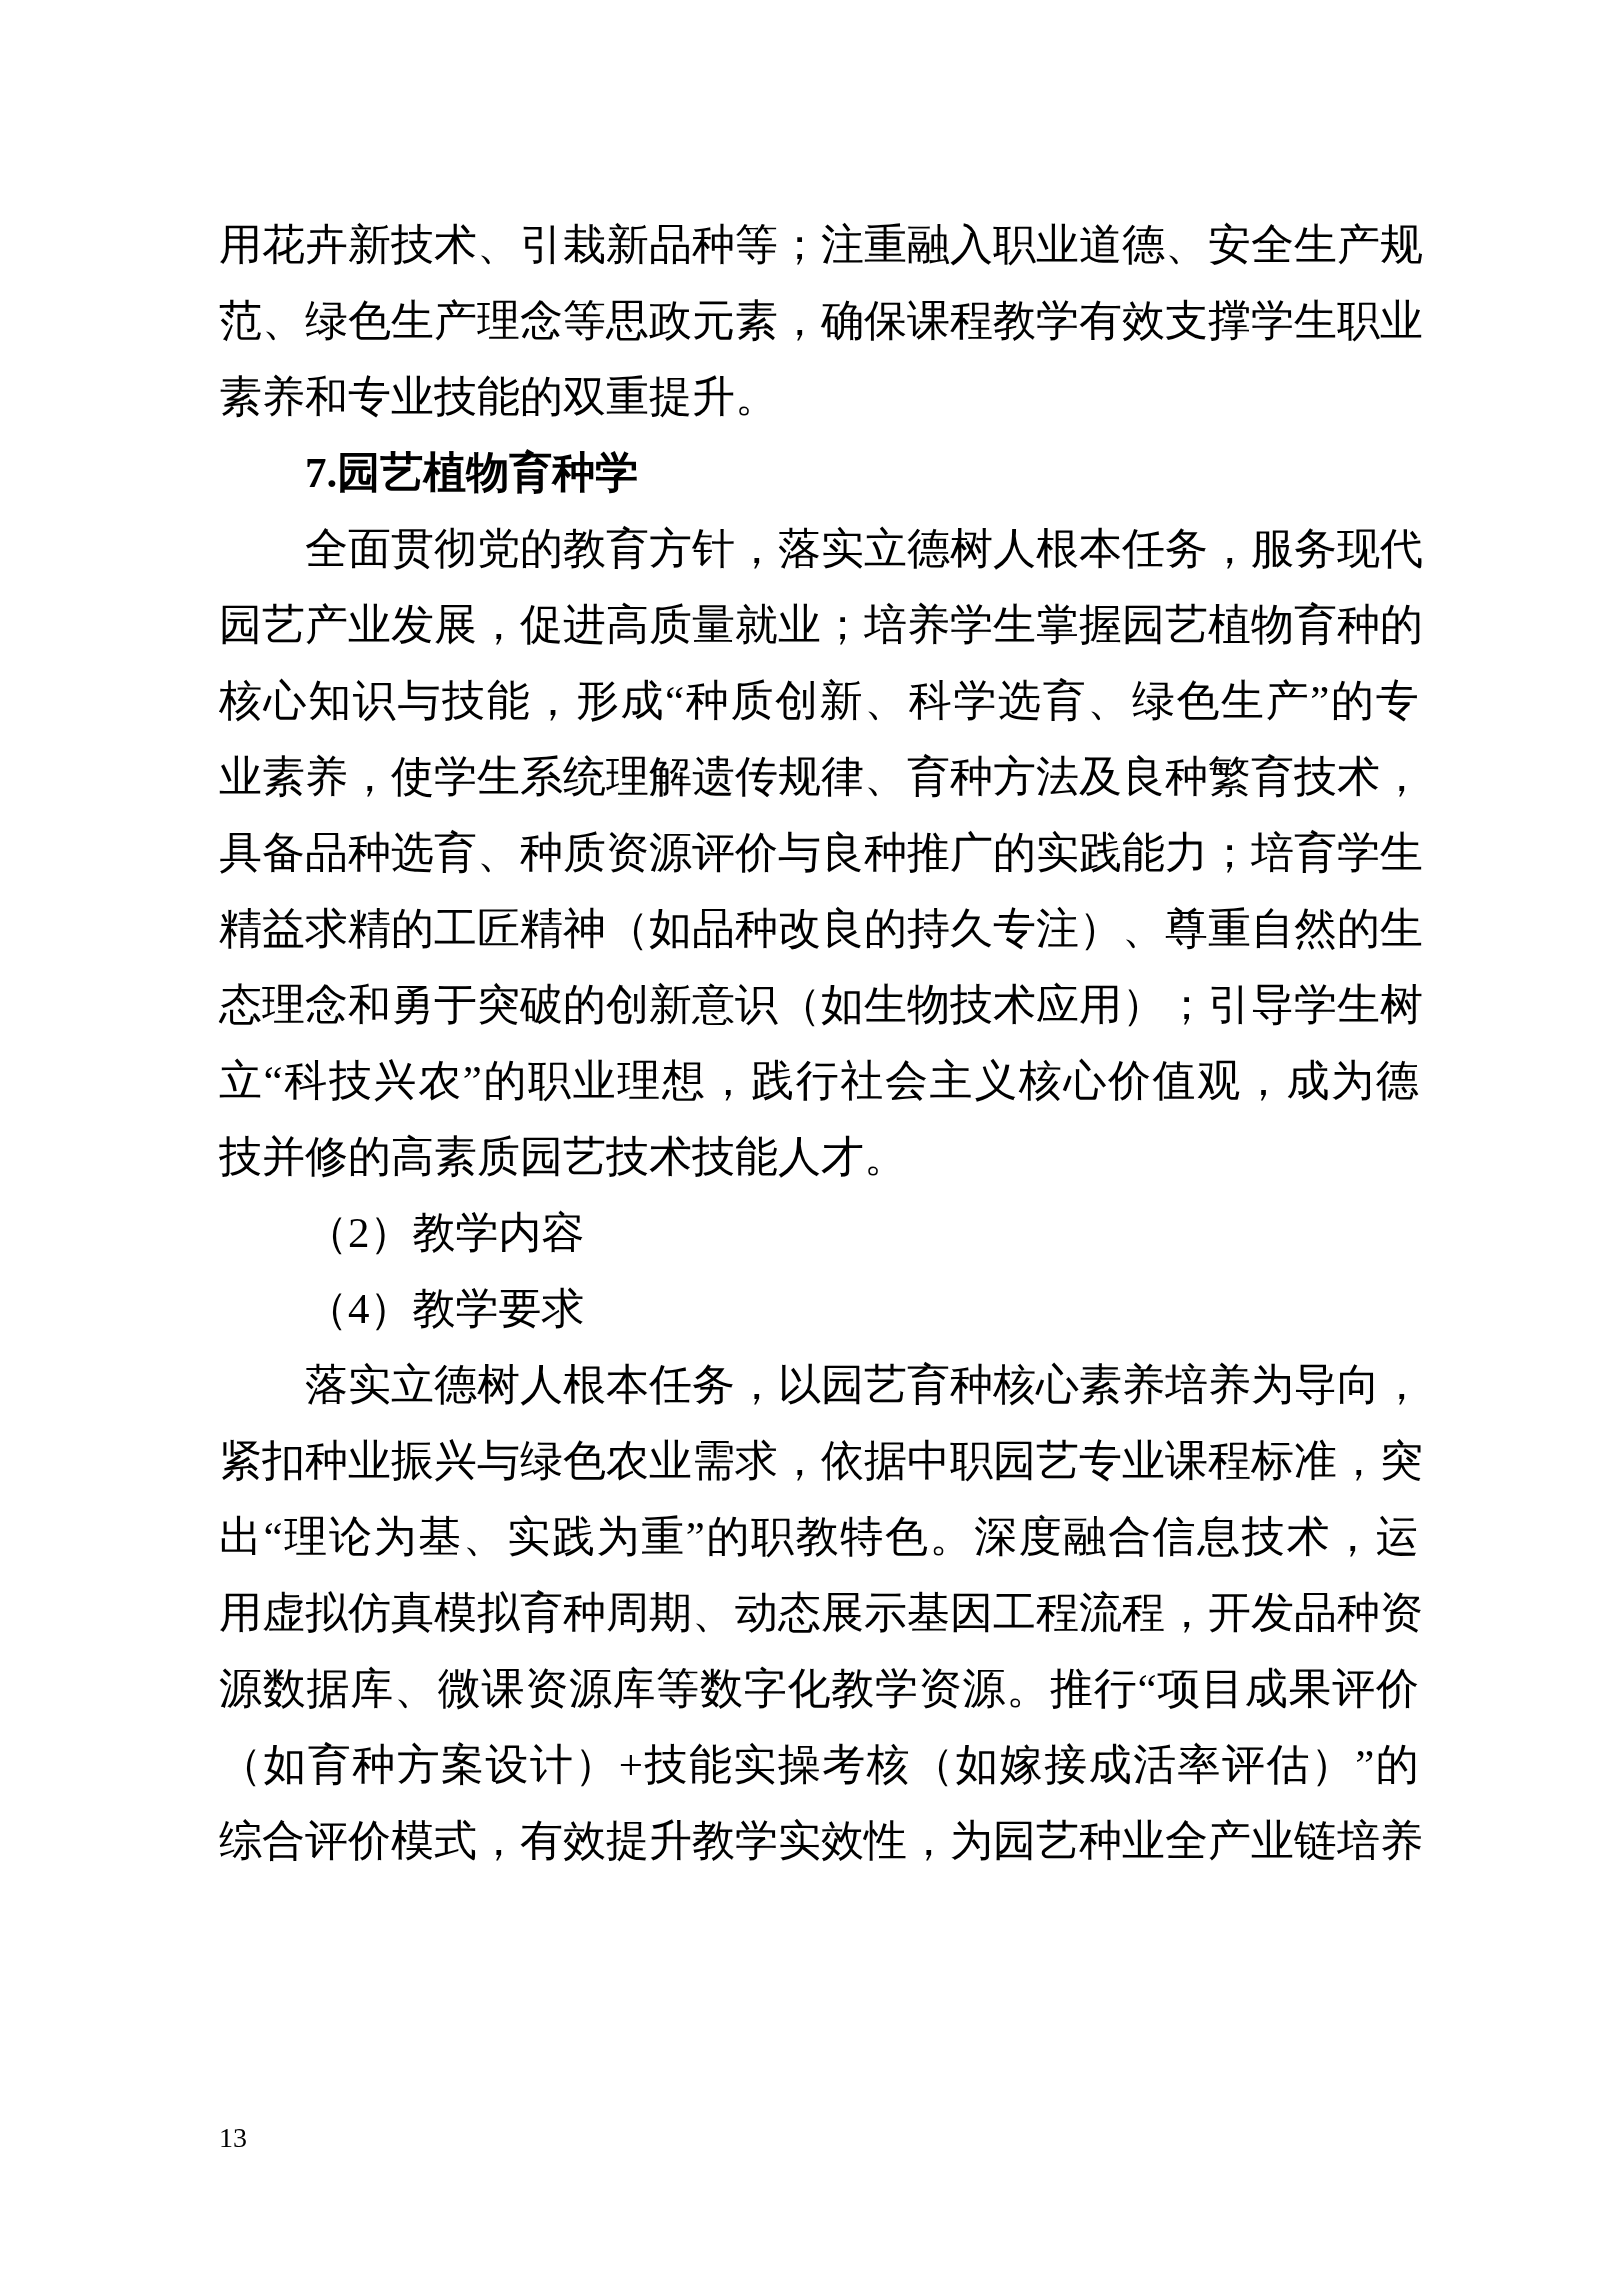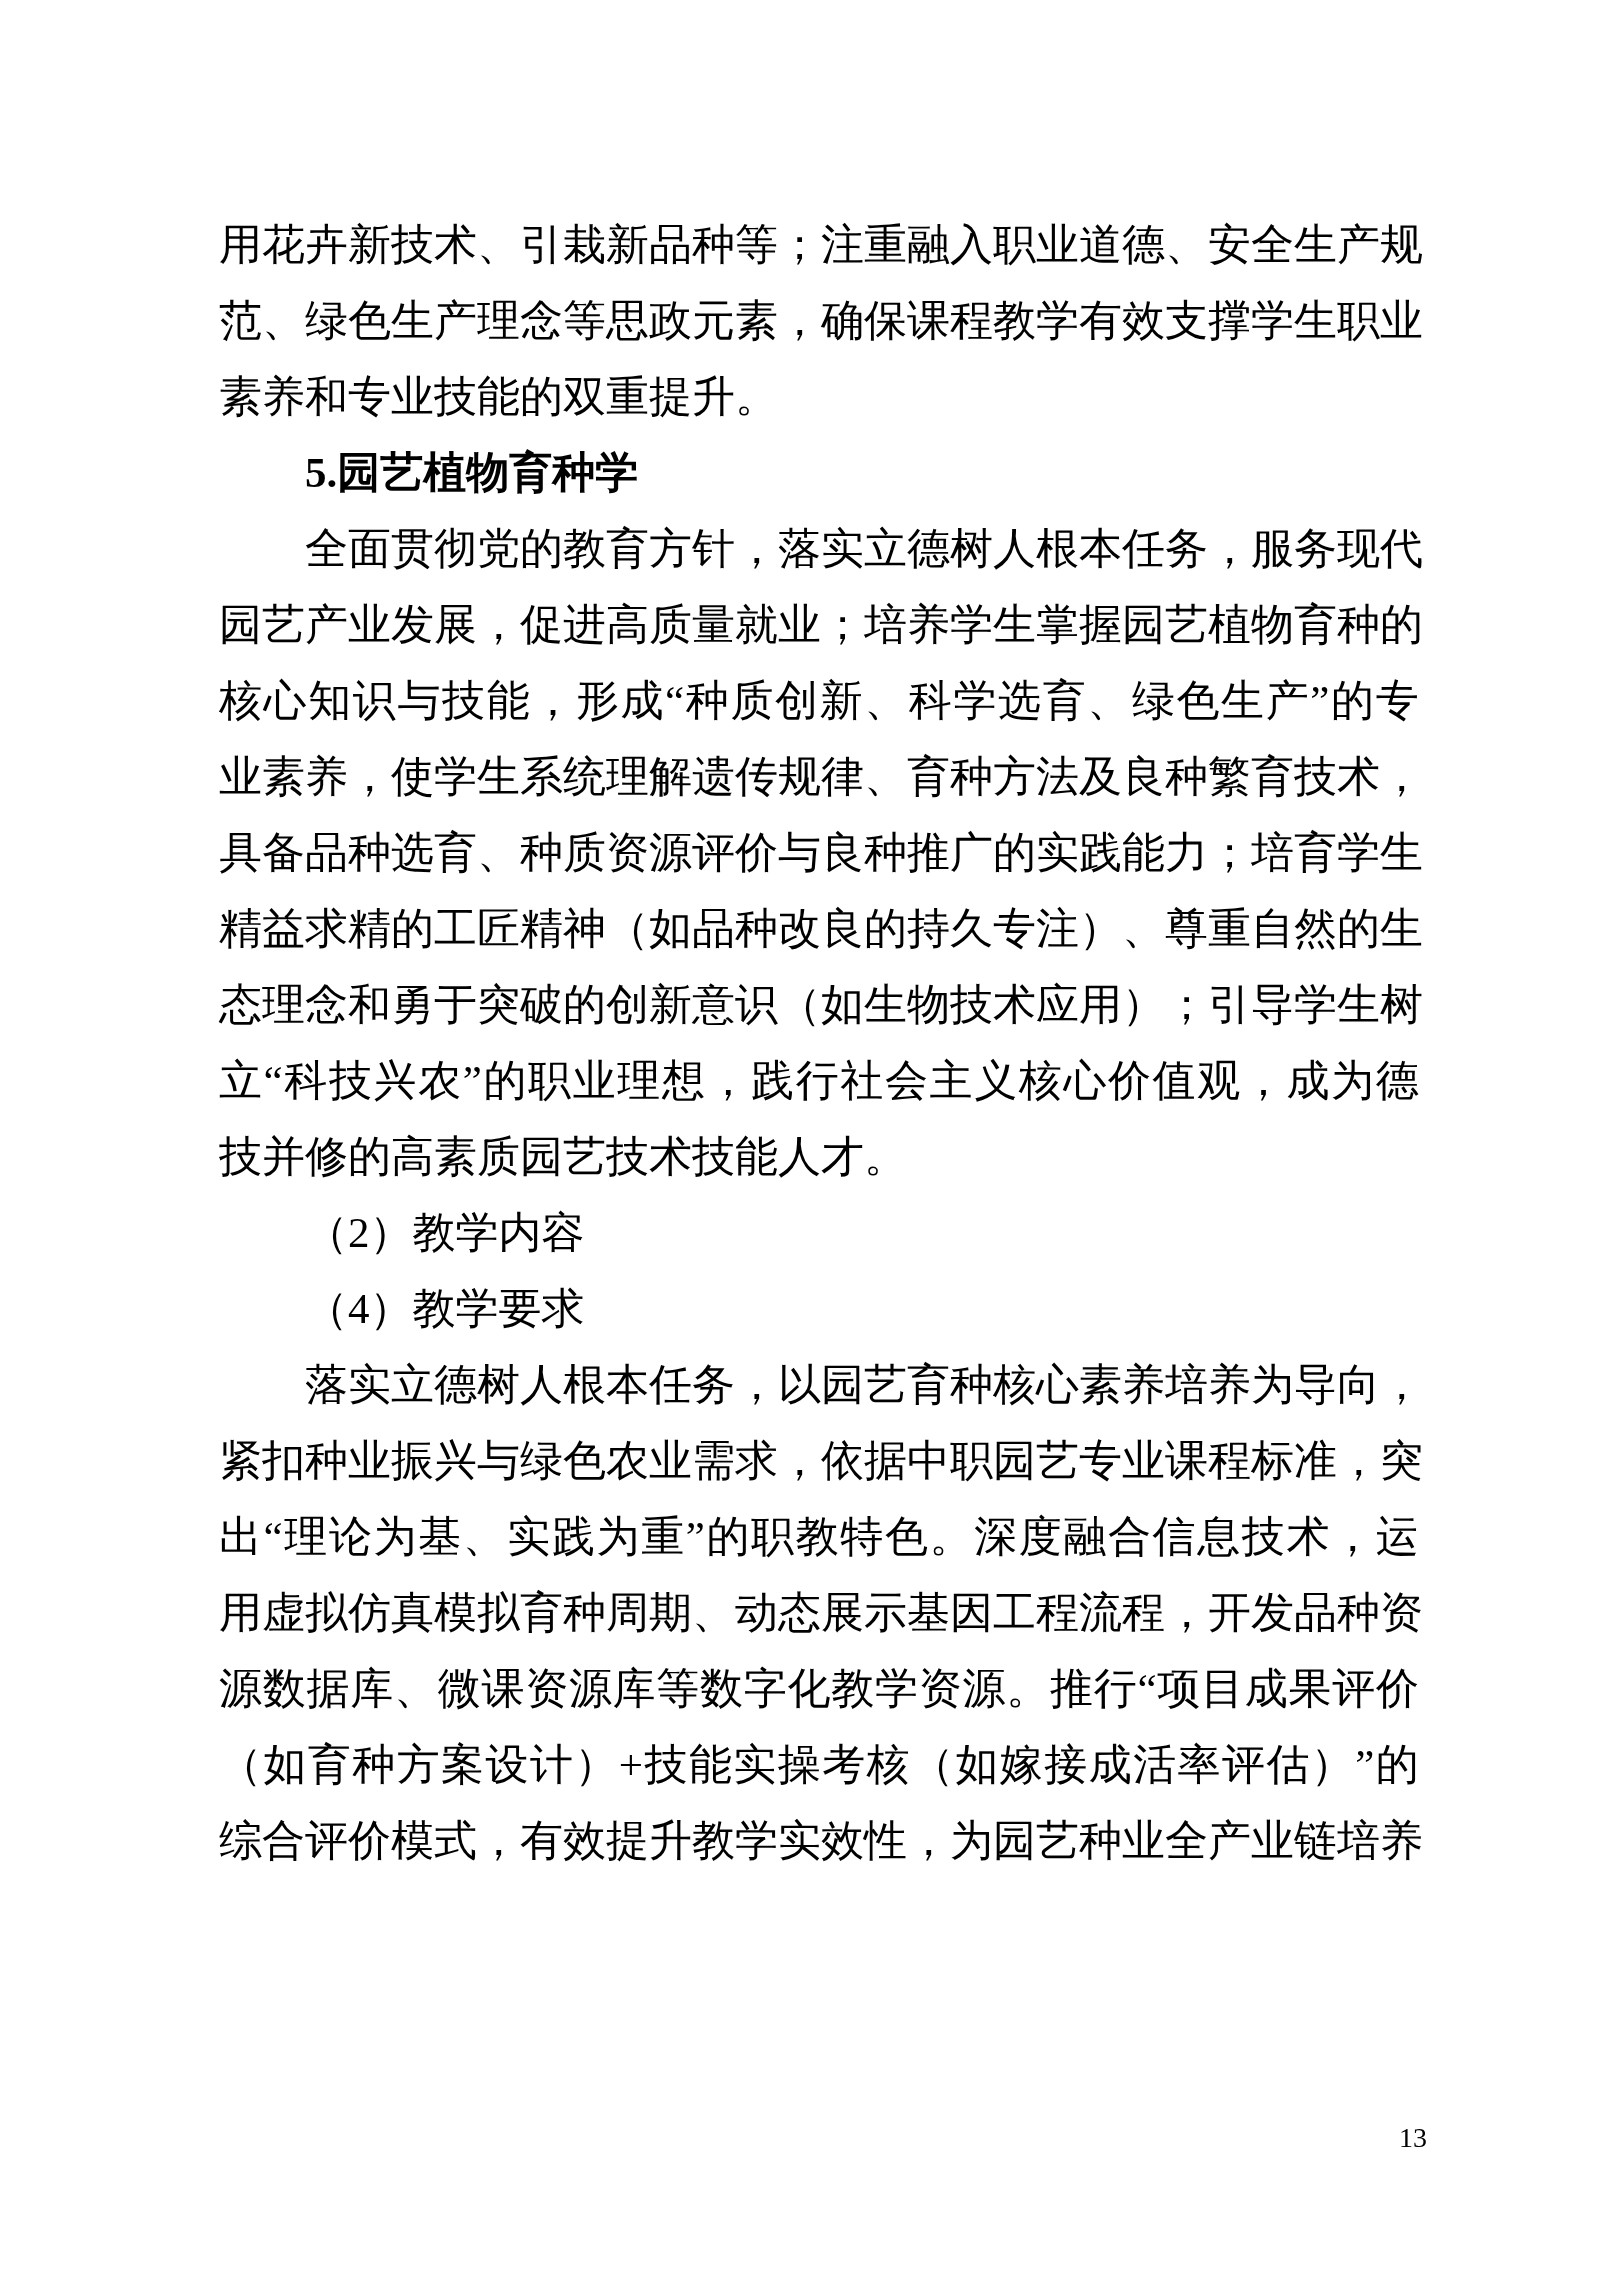--- a/index.html
+++ b/index.html
@@ -47,21 +47,20 @@
   .line.justify span {
     display: inline-block;
   }
   .footer {
     position: absolute;
     left: 219px;
     top: 2118px;
     width: 1208px;
     height: 39px;
     line-height: 39px;
-    text-align: right;
     font-size: 28px;
     font-family: "Liberation Serif", "DejaVu Serif", serif;
     color: #000000;
   }
 </style>
 </head>
 <body>
 
 <div class="page">
   <div class="content">
@@ -119,21 +118,21 @@
         <span>有</span>
         <span>效</span>
         <span>支</span>
         <span>撑</span>
         <span>学</span>
         <span>生</span>
         <span>职</span>
         <span>业</span>
       </div>
       <div class="line">素养和专业技能的双重提升。</div>
-      <div class="line indent bold">5.园艺植物育种学</div>
+      <div class="line indent bold">7.园艺植物育种学</div>
       <div class="line justify indent">
         <span>全</span>
         <span>面</span>
         <span>贯</span>
         <span>彻</span>
         <span>党</span>
         <span>的</span>
         <span>教</span>
         <span>育</span>
         <span>方</span>

